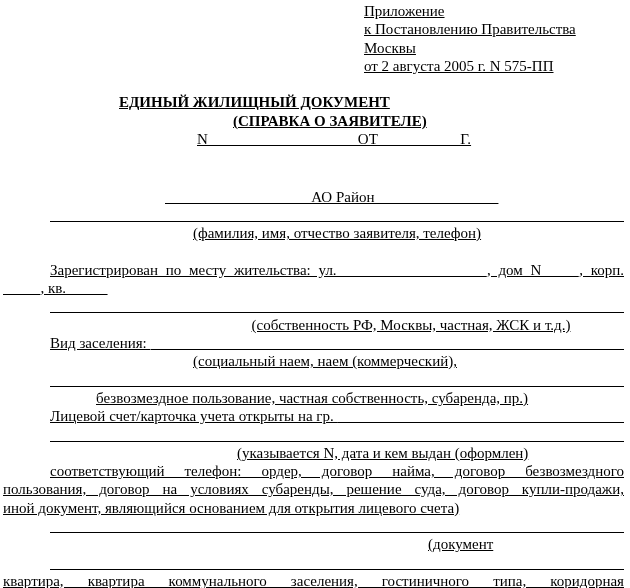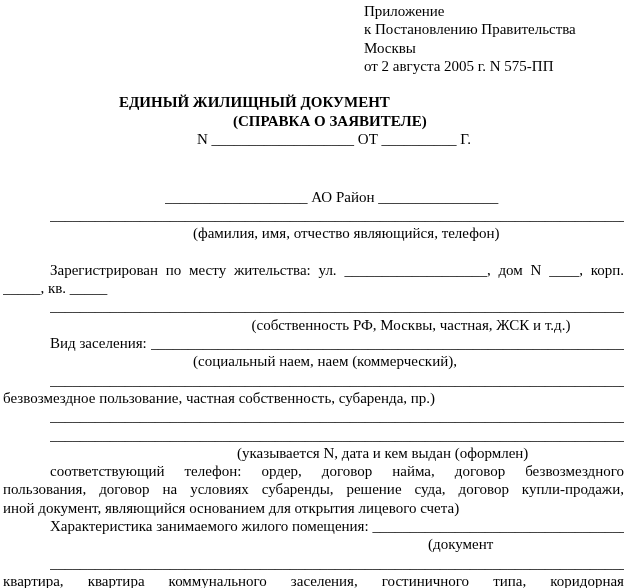--- a/index.html
+++ b/index.html
@@ -12,32 +12,33 @@
     font-size: 15px;
     overflow: hidden;
     box-sizing: border-box;
     padding: 2px 6px 0 3px;
   }
   .l {
     height: 18.3px;
     line-height: 18.3px;
     white-space: nowrap;
     overflow: hidden;
+    text-decoration: underline;
   }
   .b { font-weight: bold; }
   .just {
     white-space: normal;
     text-align: justify;
     text-align-last: justify;
   }
   .row { display: flex; }
   .lbl { white-space: pre; flex: 0 0 auto; }
   .fill { flex: 1 1 auto; overflow: hidden; white-space: nowrap; }
   .i47  { margin-left: 47px; }
-  .i93  { }
+  .i93  { margin-left: 93px; }
   .i162 { margin-left: 162px; margin-top: 21px; }
   .i190 { margin-left: 190px; }
   .i192 { margin-left: 116px; }
   .i194 { margin-left: 194px; }
   .i195 { margin-left: 195px; text-align: center; }
   .i230 { margin-left: 230px; }
   .i234 { margin-left: 234px; }
   .i361 { margin-left: 361px; }
   .i425 { margin-left: 425px; }
 </style>
@@ -55,21 +56,21 @@
 <div class="l b i230">(СПРАВКА О ЗАЯВИТЕЛЕ)</div>
 <div class="l i194">N ___________________ ОТ __________ Г.</div>
 
 <div class="l"></div>
 
 <div class="l i162">___________________ АО Район ________________</div>
 
 <div class="l row i47">
     <span class="fill">__________________________________________________________________________________________</span>
   </div>
-<div class="l i190">(фамилия, имя, отчество являющийся, телефон)</div>
+<div class="l i190">(фамилия, имя, отчество заявителя, телефон)</div>
 
 <div class="l"></div>
 
 <div class="l just i47">Зарегистрирован по месту жительства: ул. ___________________, дом N ____, корп.</div>
 <div class="l">_____, кв. _____</div>
 
 <div class="l row i47">
     <span class="fill">__________________________________________________________________________________________</span>
   </div>
 <div class="l i195">(собственность РФ, Москвы, частная, ЖСК и т.д.)</div>
@@ -78,32 +79,32 @@
     <span class="lbl">Вид заселения: </span>
     <span class="fill">__________________________________________________________________________________________</span>
   </div>
 <div class="l i190">(социальный наем, наем (коммерческий),</div>
 <div class="l row i47">
     <span class="fill">__________________________________________________________________________________________</span>
   </div>
 <div class="l i93">безвозмездное пользование, частная собственность, субаренда, пр.)</div>
 
 <div class="l row i47">
+    <span class="lbl">Лицевой счет/карточка учета открыты на гр. </span>
     <span class="fill">__________________________________________________________________________________________</span>
   </div>
 <div class="l row i47">
     <span class="fill">__________________________________________________________________________________________</span>
   </div>
 <div class="l i234">(указывается N, дата и кем выдан (оформлен)</div>
 <div class="l just i47">соответствующий телефон: ордер, договор найма, договор безвозмездного</div>
 <div class="l just">пользования, договор на условиях субаренды, решение суда, договор купли-продажи,</div>
 <div class="l">иной документ, являющийся основанием для открытия лицевого счета)</div>
 
 <div class="l row i47">
-    <span class="lbl">Характеристика занимаемого жилого помещения: </span>
     <span class="fill">__________________________________________________________________________________________</span>
   </div>
 <div class="l i425">(документ</div>
 <div class="l row i47">
     <span class="fill">__________________________________________________________________________________________</span>
   </div>
 <div class="l just">квартира, квартира коммунального заселения, гостиничного типа, коридорная</div>
 <div class="l">система, общежитие)</div>
 
 </body></html>

